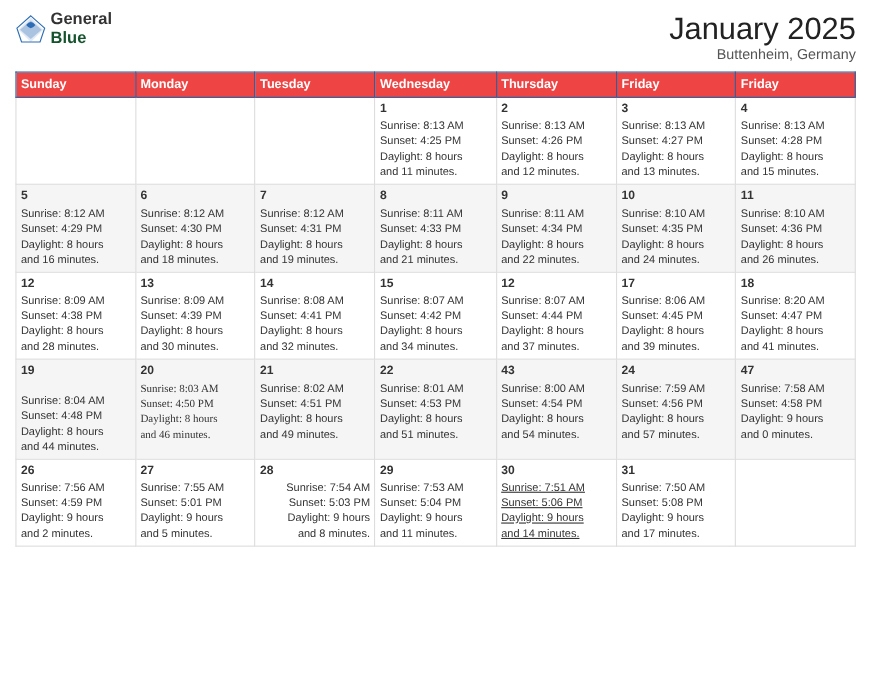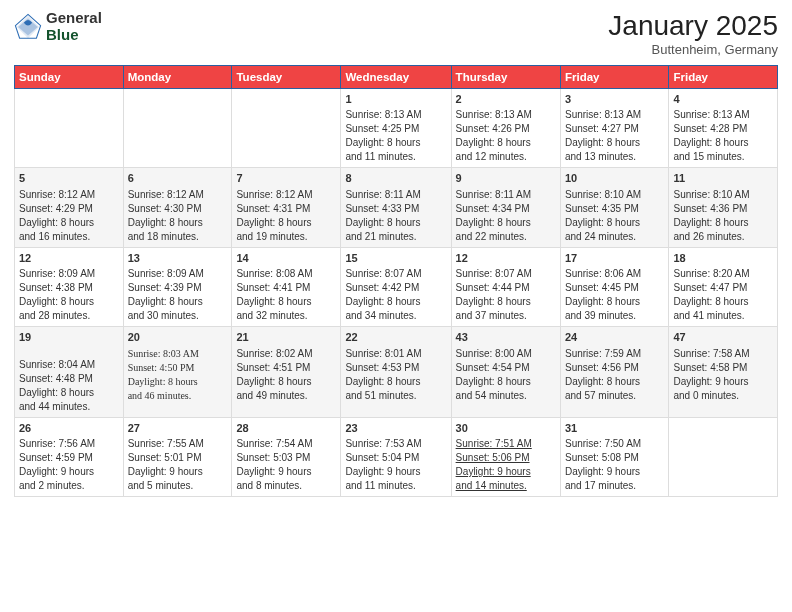--- a/index.html
+++ b/index.html
@@ -333,27 +333,27 @@
           </td>
           <td>
             <span class="day-num">27</span>
             <div class="day-info" style="white-space: pre-line;">Sunrise: 7:55 AM
 Sunset: 5:01 PM
 Daylight: 9 hours
 and 5 minutes.</div>
           </td>
           <td>
             <span class="day-num">28</span>
-            <div class="day-info" style="white-space: pre-line;">Sunrise: 7:54 AM
+            <div class="day-info" style="white-space: pre-line; text-align: right;">Sunrise: 7:54 AM
 Sunset: 5:03 PM
 Daylight: 9 hours
 and 8 minutes.</div>
           </td>
           <td>
-            <span class="day-num">23</span>
+            <span class="day-num">29</span>
             <div class="day-info" style="white-space: pre-line;">Sunrise: 7:53 AM
 Sunset: 5:04 PM
 Daylight: 9 hours
 and 11 minutes.</div>
           </td>
           <td>
             <span class="day-num">30</span>
             <div class="day-info" style="white-space: pre-line; text-decoration: underline;">Sunrise: 7:51 AM
 Sunset: 5:06 PM
 Daylight: 9 hours

